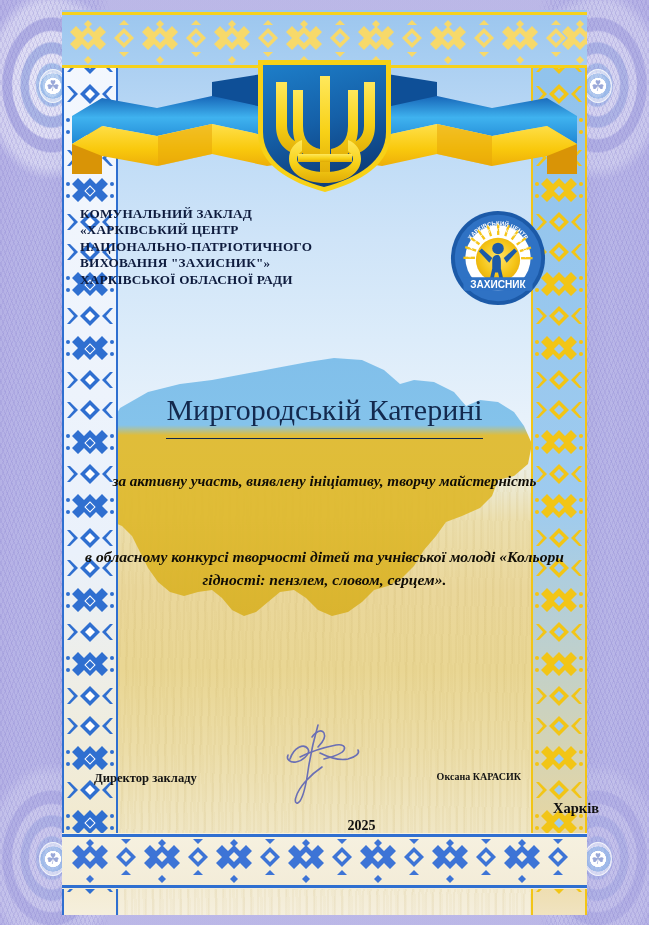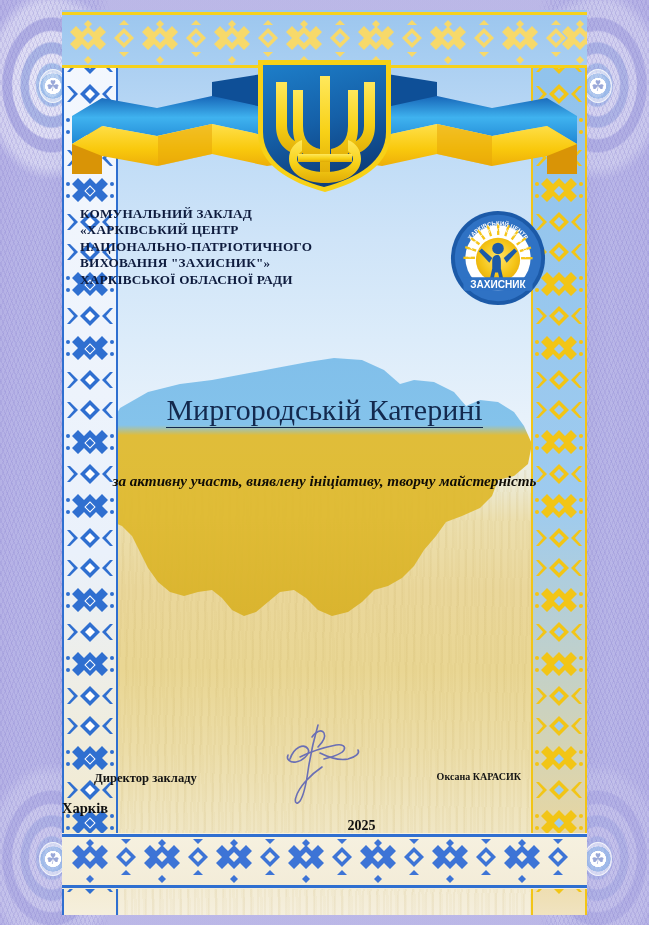--- a/index.html
+++ b/index.html
@@ -119,21 +119,21 @@
     font-weight:bold;font-size:38px;letter-spacing:2.5px;
     color:#2e5fa8;
     text-shadow:1px 1px 1px rgba(255,255,255,.8), 2px 2px 3px rgba(40,80,150,.3);
   }
 
   .recipient{
     position:absolute;left:0;top:383px;width:525px;text-align:center;
     font-family:"Liberation Serif",serif;
     font-size:30px;color:#13294e;
   }
-  .recipient span{border-bottom:1.5px solid #13294e;padding-bottom:1px;}
+  .recipient span{border-bottom:1.5px solid #13294e;padding-bottom:12px;}
 
   .para{
     position:absolute;left:22px;width:481px;text-align:center;
     font-family:"Liberation Serif",serif;
     font-style:italic;font-weight:bold;
     color:#100d06;
   }
   .p1{top:460px;font-size:15.2px;line-height:21px;}
   .p2{top:535px;font-size:15.6px;line-height:23px;left:8px;width:509px;}
   .p3{top:618px;font-size:14.6px;line-height:21px;}
@@ -141,23 +141,23 @@
   
   .sig-row{position:absolute;left:0;top:761px;width:483px;height:26px;}
   .sig-left{position:absolute;left:32px;top:0;font-family:"Liberation Serif",serif;
     font-weight:bold;font-size:12.6px;color:#141414;}
   .sig-right{position:absolute;right:24px;top:0;font-family:"Liberation Serif",serif;
     font-weight:bold;font-size:10px;color:#141414;margin-left:45px;}
   .signature{position:absolute;left:208px;top:707px;width:110px;height:92px;}
   .signature svg{display:block;width:100%;height:100%;}
 
   .place{
-    position:absolute;left:0;top:788px;width:525px;text-align:left;
+    position:absolute;left:0;top:788px;width:525px;text-align:right;
     font-family:"Liberation Serif",serif;font-weight:bold;
-    font-size:14.5px;line-height:20px;color:#101010;
+    font-size:14.5px;line-height:20px;color:#101010;padding-left:12px;
   }
   .year{
     position:absolute;left:0;top:808px;width:599px;text-align:center;
     font-family:"Liberation Serif",serif;font-weight:bold;
     font-size:14px;color:#101010;
   }
 </style>
 </head>
 <body>
 
@@ -496,20 +496,21 @@
         </text>
       </svg>
     </div>
 
 
     <div class="recipient">
       <span>Миргородській Катерині</span>
     </div>
 
     <div class="para p1">за активну участь, виявлену ініціативу, творчу майстерність</div>
+    <div class="para p2">в обласному конкурсі творчості дітей та учнівської молоді  «Кольори гідності: пензлем, словом, серцем».</div>
 
     <div class="signature">
       <svg viewBox="0 0 110 92">
         <g fill="none" stroke="#6a6fb5" stroke-width="1.6" stroke-linecap="round">
           <path d="M20,42 C24,30 34,26 38,32 C41,37 32,44 26,45 C20,46 16,42 18,38"></path>
           <path d="M48,8 C44,22 40,40 38,54 C36,68 34,78 30,84 C27,88 24,86 26,80 C29,70 40,58 52,50"></path>
           <path d="M30,40 C42,34 56,30 66,28 C72,27 76,29 74,33 C72,37 62,40 54,42"></path>
           <path d="M50,36 C58,40 68,44 78,42 C86,40 90,36 88,33"></path>
           <path d="M42,20 C46,14 52,12 54,16 C56,20 52,26 48,30"></path>
         </g>

